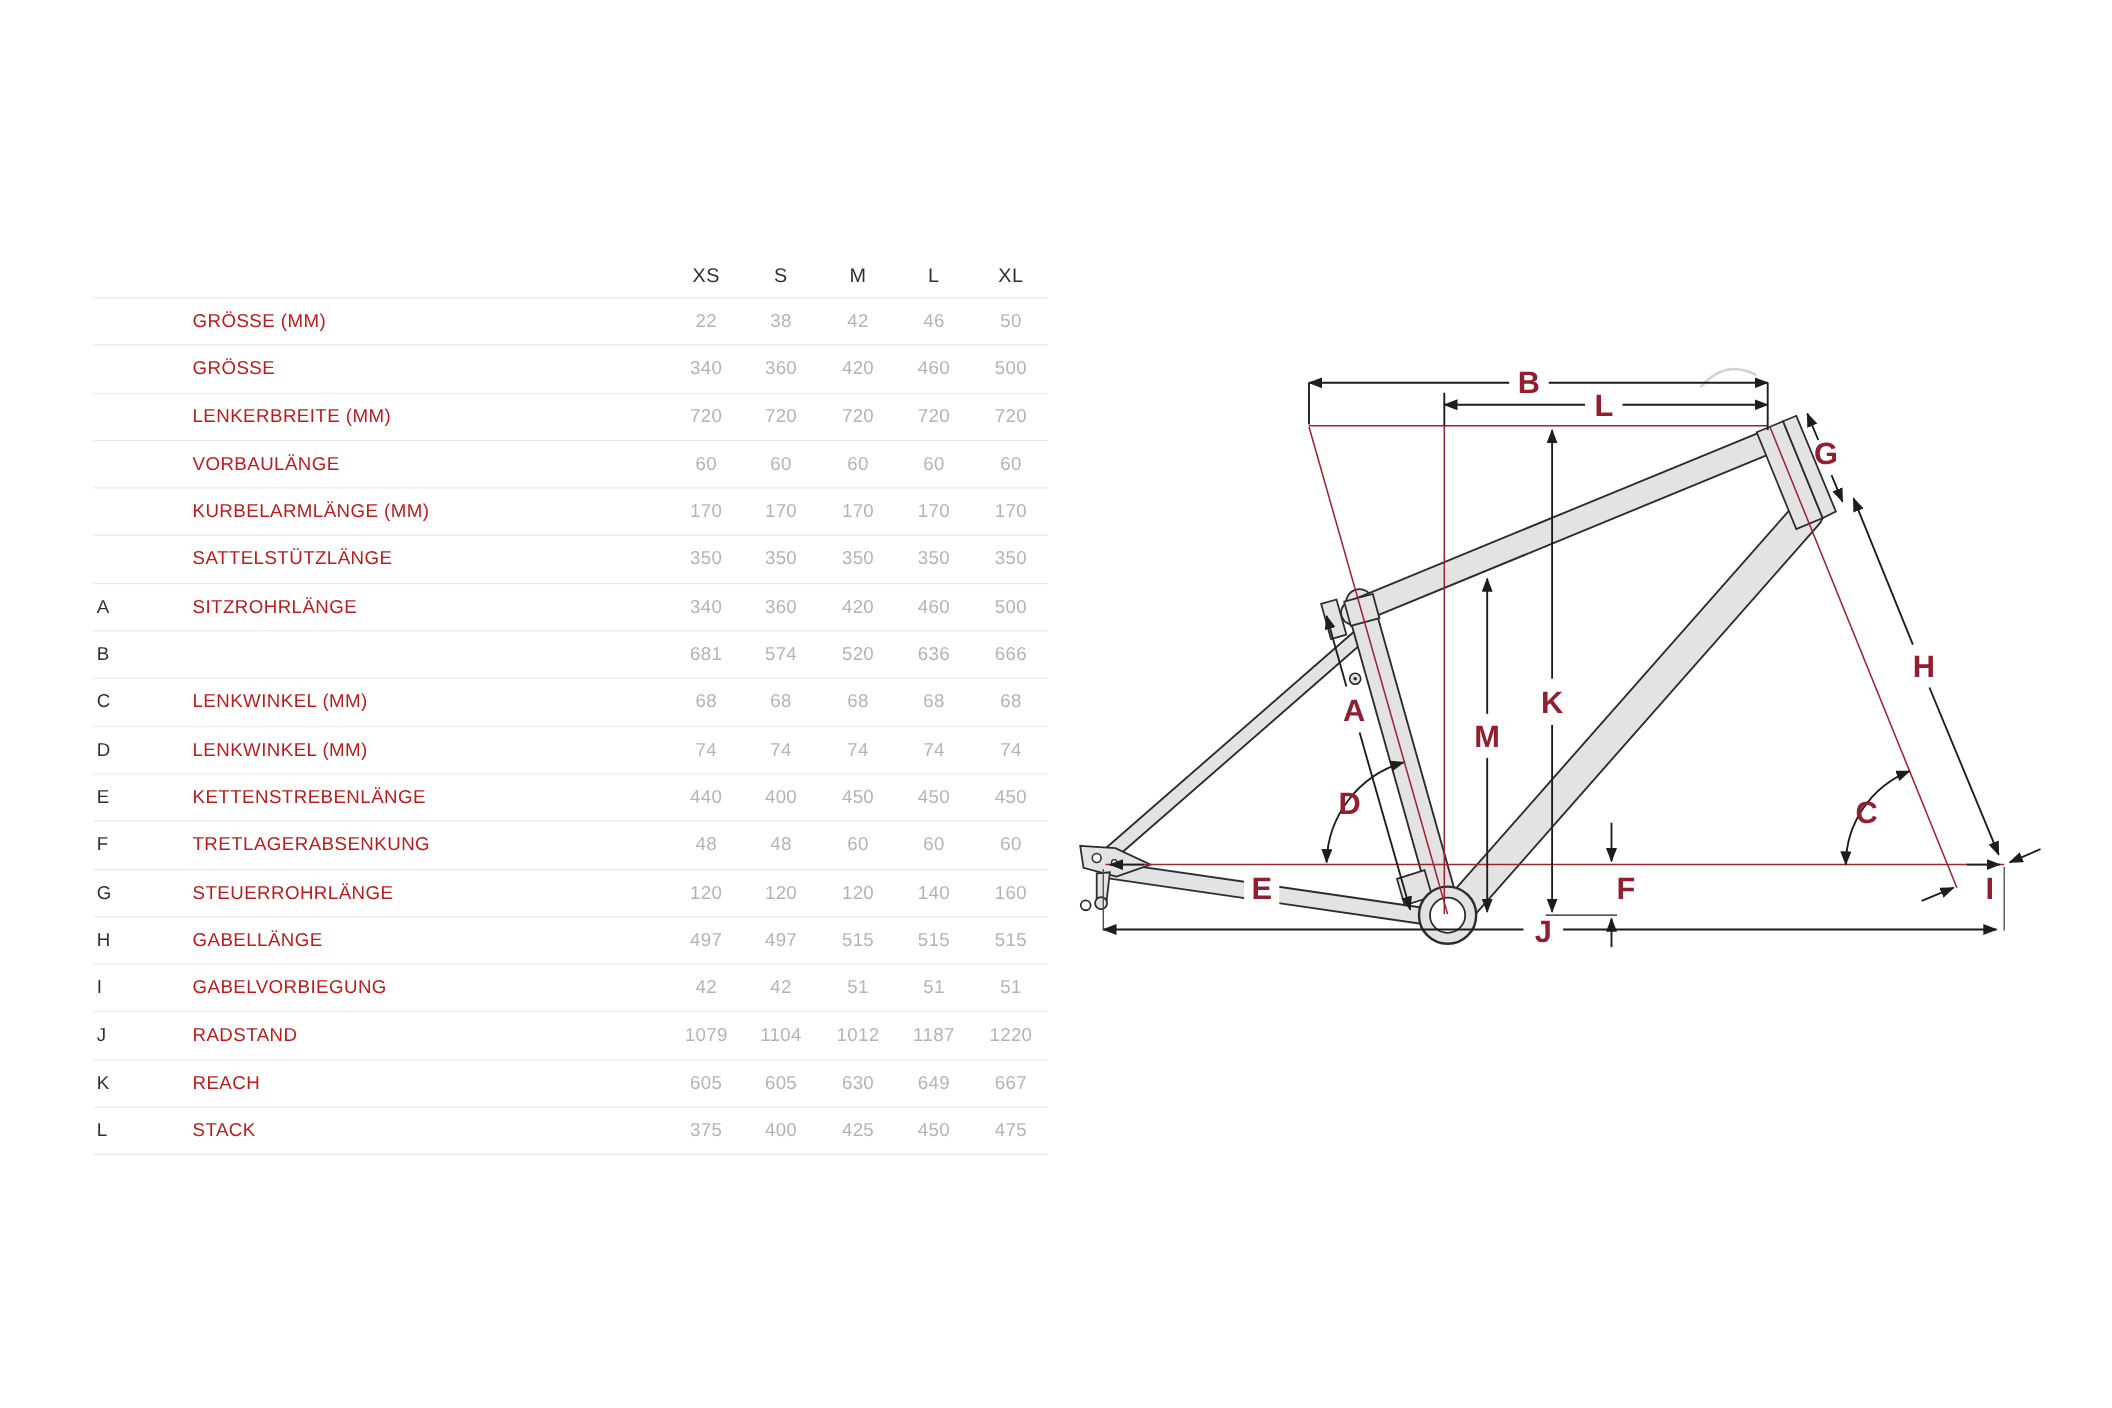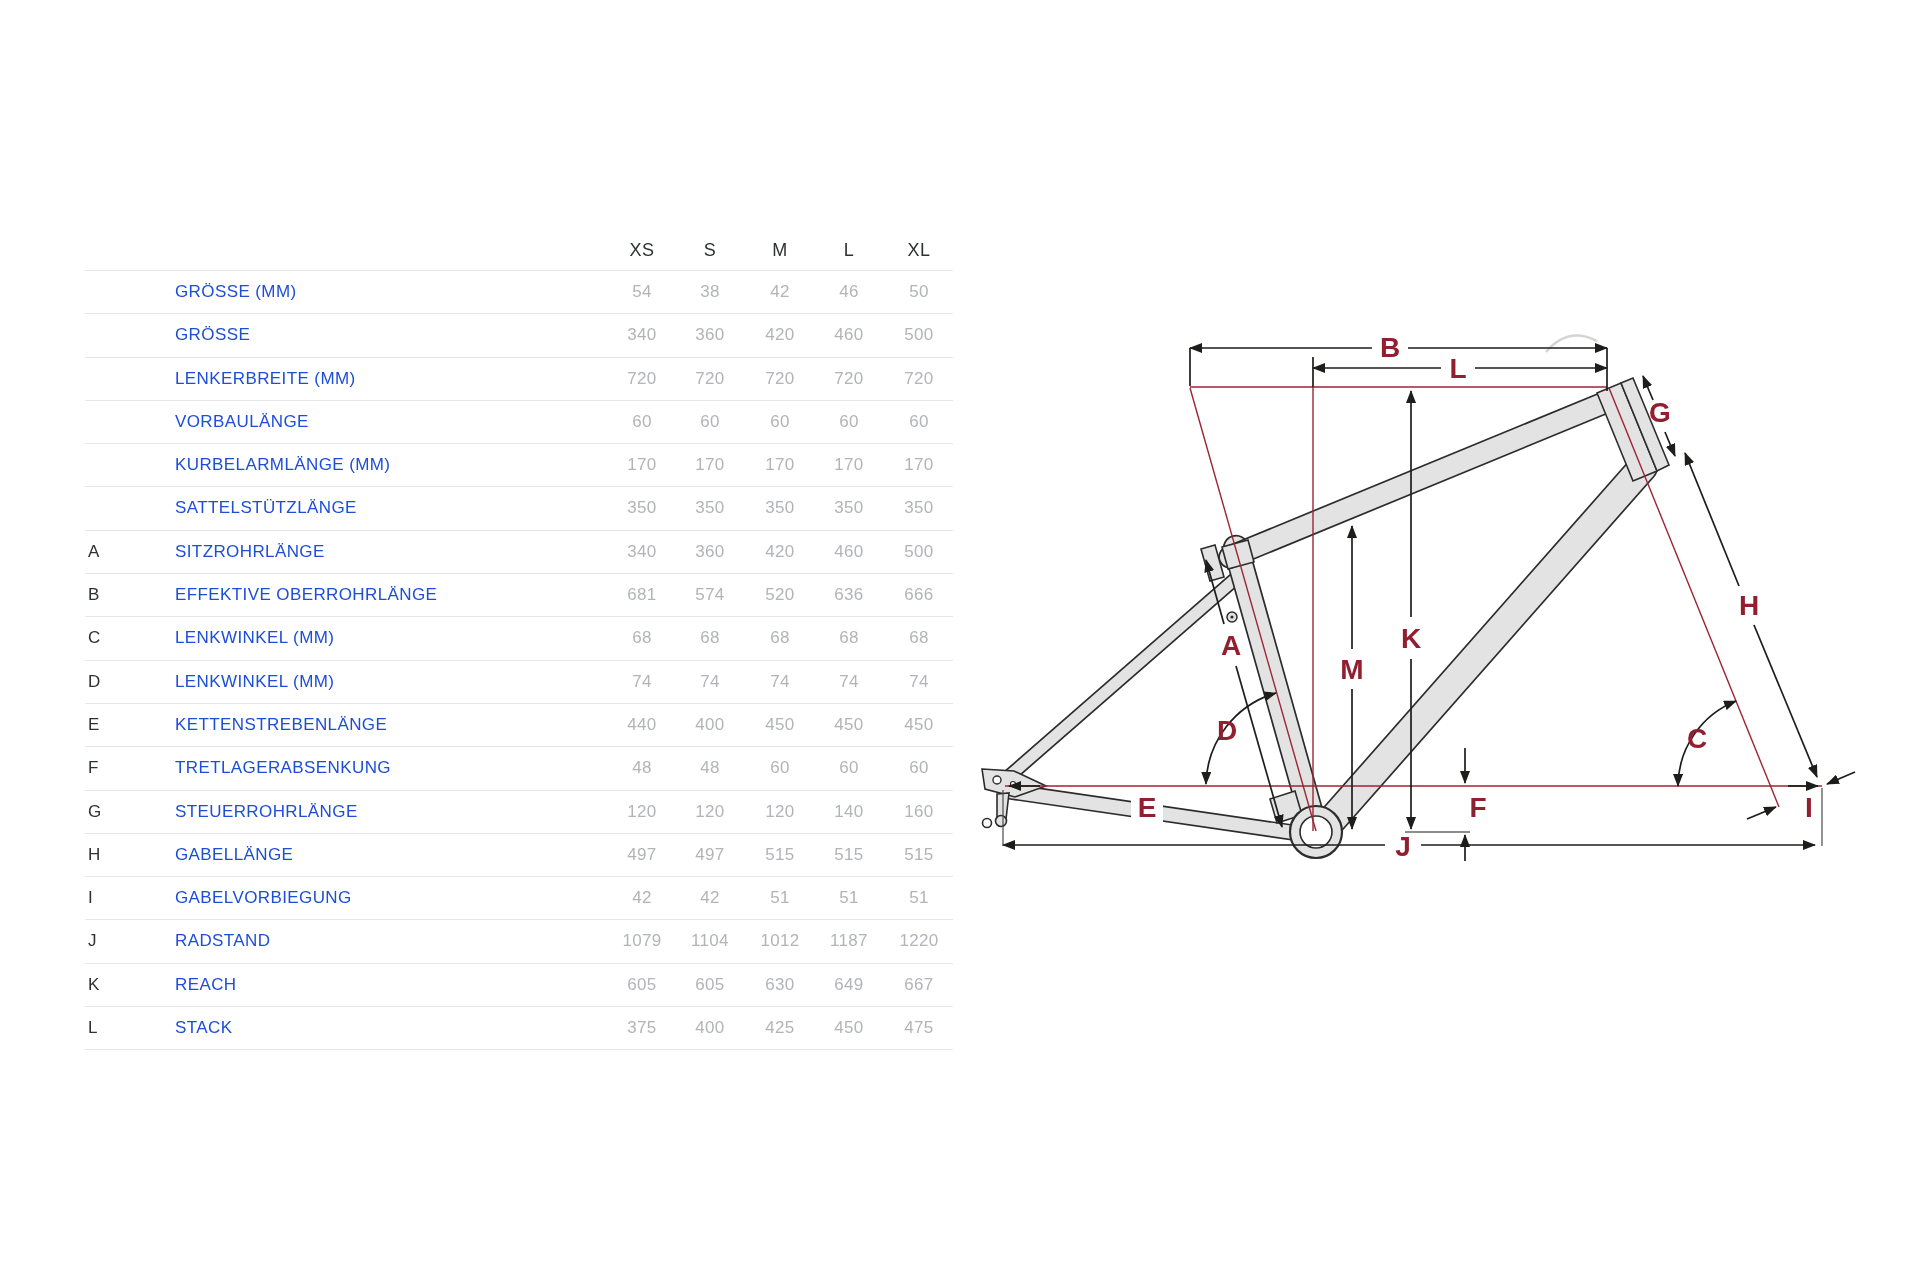--- a/index.html
+++ b/index.html
@@ -5,21 +5,21 @@
   html,body{margin:0;padding:0;background:#ffffff;}
   #canvas{position:relative;width:1920px;height:1280px;background:#fff;overflow:hidden;
           font-family:"Liberation Sans",sans-serif;}
   
   #geo-table{position:absolute;left:85px;top:230px;width:868px;}
   .thead{position:relative;height:40px;border-bottom:1px solid #e7e7e8;text-decoration:underline;}
   .thead .col{position:absolute;top:0;width:70px;line-height:40px;text-align:center;
               font-size:18px;color:#2e3133;letter-spacing:.5px;}
   .trow{position:relative;height:42.3px;border-bottom:1px solid #e7e7e8;}
   .trow .letter{position:absolute;left:3px;top:0;line-height:42.3px;font-size:17px;color:#2e3133;}
-  .trow .rname{position:absolute;left:90px;top:0;line-height:42.3px;font-size:17px;color:#1d4ed8;
+  .trow .rname{position:absolute;left:90px;top:0;line-height:42.3px;font-size:17px;color:#b91c1c;
                letter-spacing:.4px;white-space:nowrap;}
   .trow .val{position:absolute;top:0;width:70px;line-height:42.3px;text-align:center;
              font-size:17px;color:#b2b4b8;letter-spacing:.3px;}
   
   .c0{left:522px;} .c1{left:590px;} .c2{left:660px;} .c3{left:729px;} .c4{left:799px;}
   
   #diagram-svg{position:absolute;left:0;top:0;}
   .dimlabel{font-family:"Liberation Sans",sans-serif;font-size:28px;font-weight:bold;fill:#921f30;}
 </style>
 </head>
@@ -32,21 +32,21 @@
       <span class="col c0">XS</span>
       <span class="col c1">S</span>
       <span class="col c2">M</span>
       <span class="col c3">L</span>
       <span class="col c4">XL</span>
     </div>
     <div id="table-body">
         <div class="trow">
           <span class="letter"></span>
           <span class="rname">GRÖSSE (MM)</span>
-          <span class="val c0">54</span>
+          <span class="val c0">22</span>
           <span class="val c1">38</span>
           <span class="val c2">42</span>
           <span class="val c3">46</span>
           <span class="val c4">50</span>
         </div>
         <div class="trow">
           <span class="letter"></span>
           <span class="rname">GRÖSSE</span>
           <span class="val c0">340</span>
           <span class="val c1">360</span>
@@ -94,21 +94,20 @@
           <span class="letter">A</span>
           <span class="rname">SITZROHRLÄNGE</span>
           <span class="val c0">340</span>
           <span class="val c1">360</span>
           <span class="val c2">420</span>
           <span class="val c3">460</span>
           <span class="val c4">500</span>
         </div>
         <div class="trow">
           <span class="letter">B</span>
-          <span class="rname">EFFEKTIVE OBERROHRLÄNGE</span>
           <span class="val c0">681</span>
           <span class="val c1">574</span>
           <span class="val c2">520</span>
           <span class="val c3">636</span>
           <span class="val c4">666</span>
         </div>
         <div class="trow">
           <span class="letter">C</span>
           <span class="rname">LENKWINKEL (MM)</span>
           <span class="val c0">68</span>

